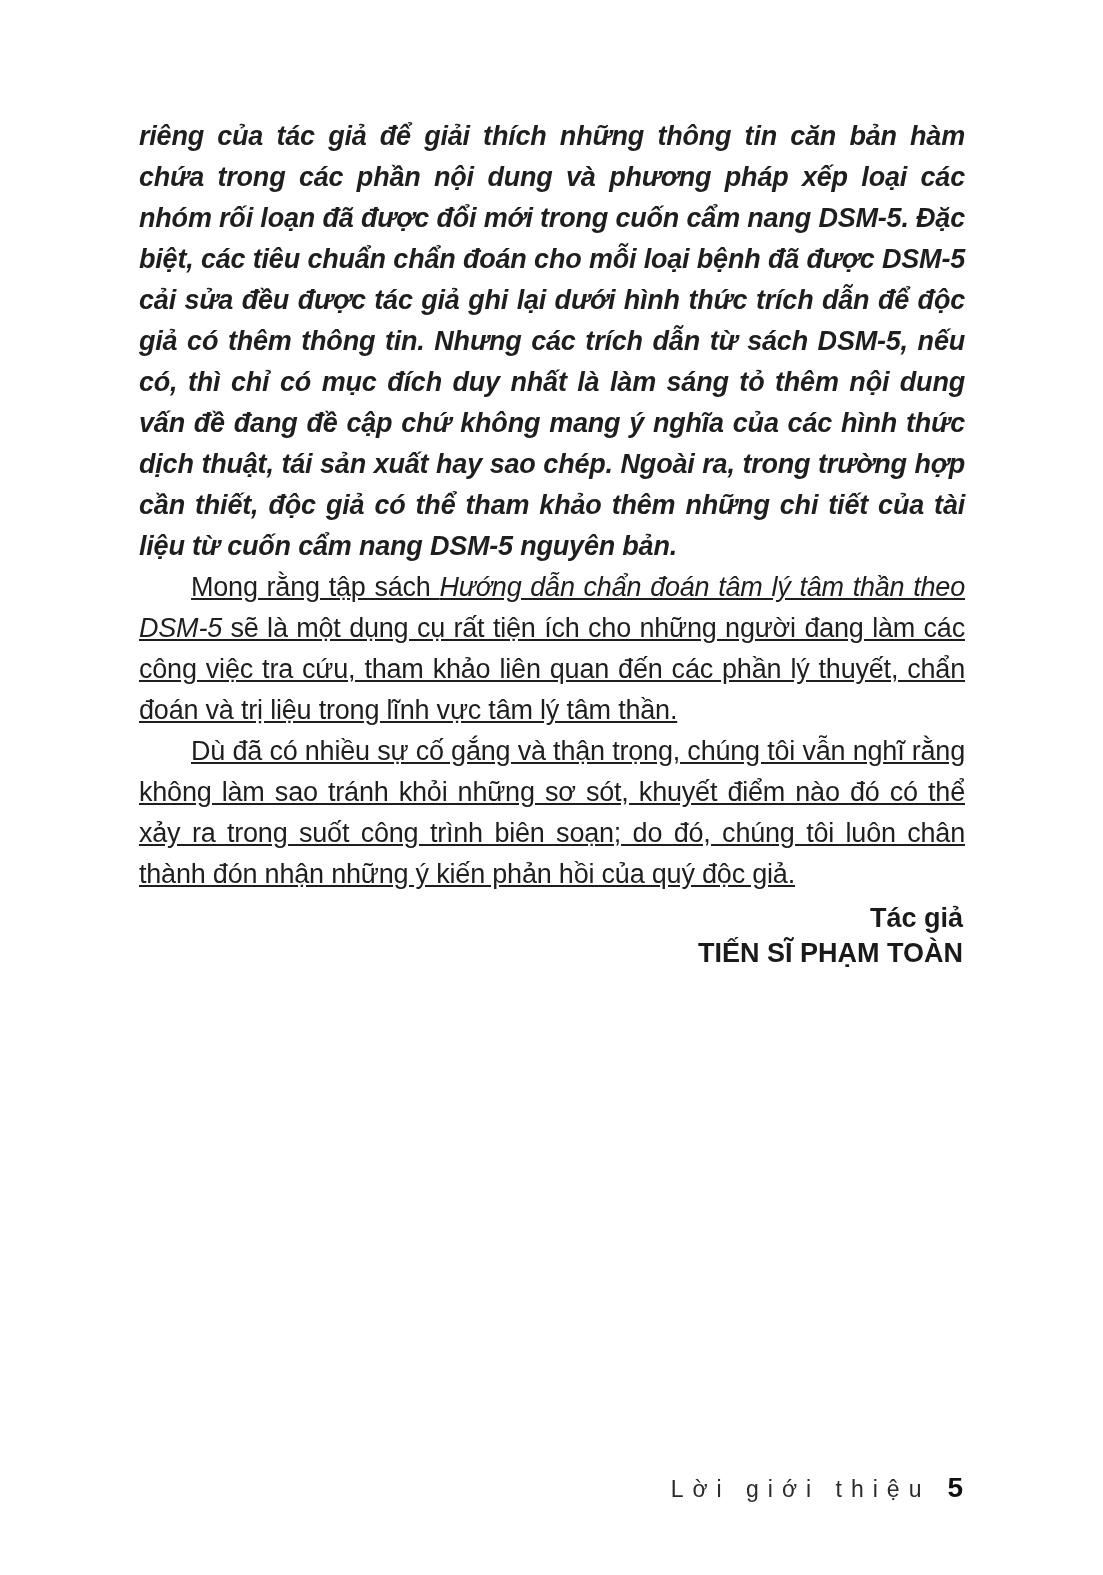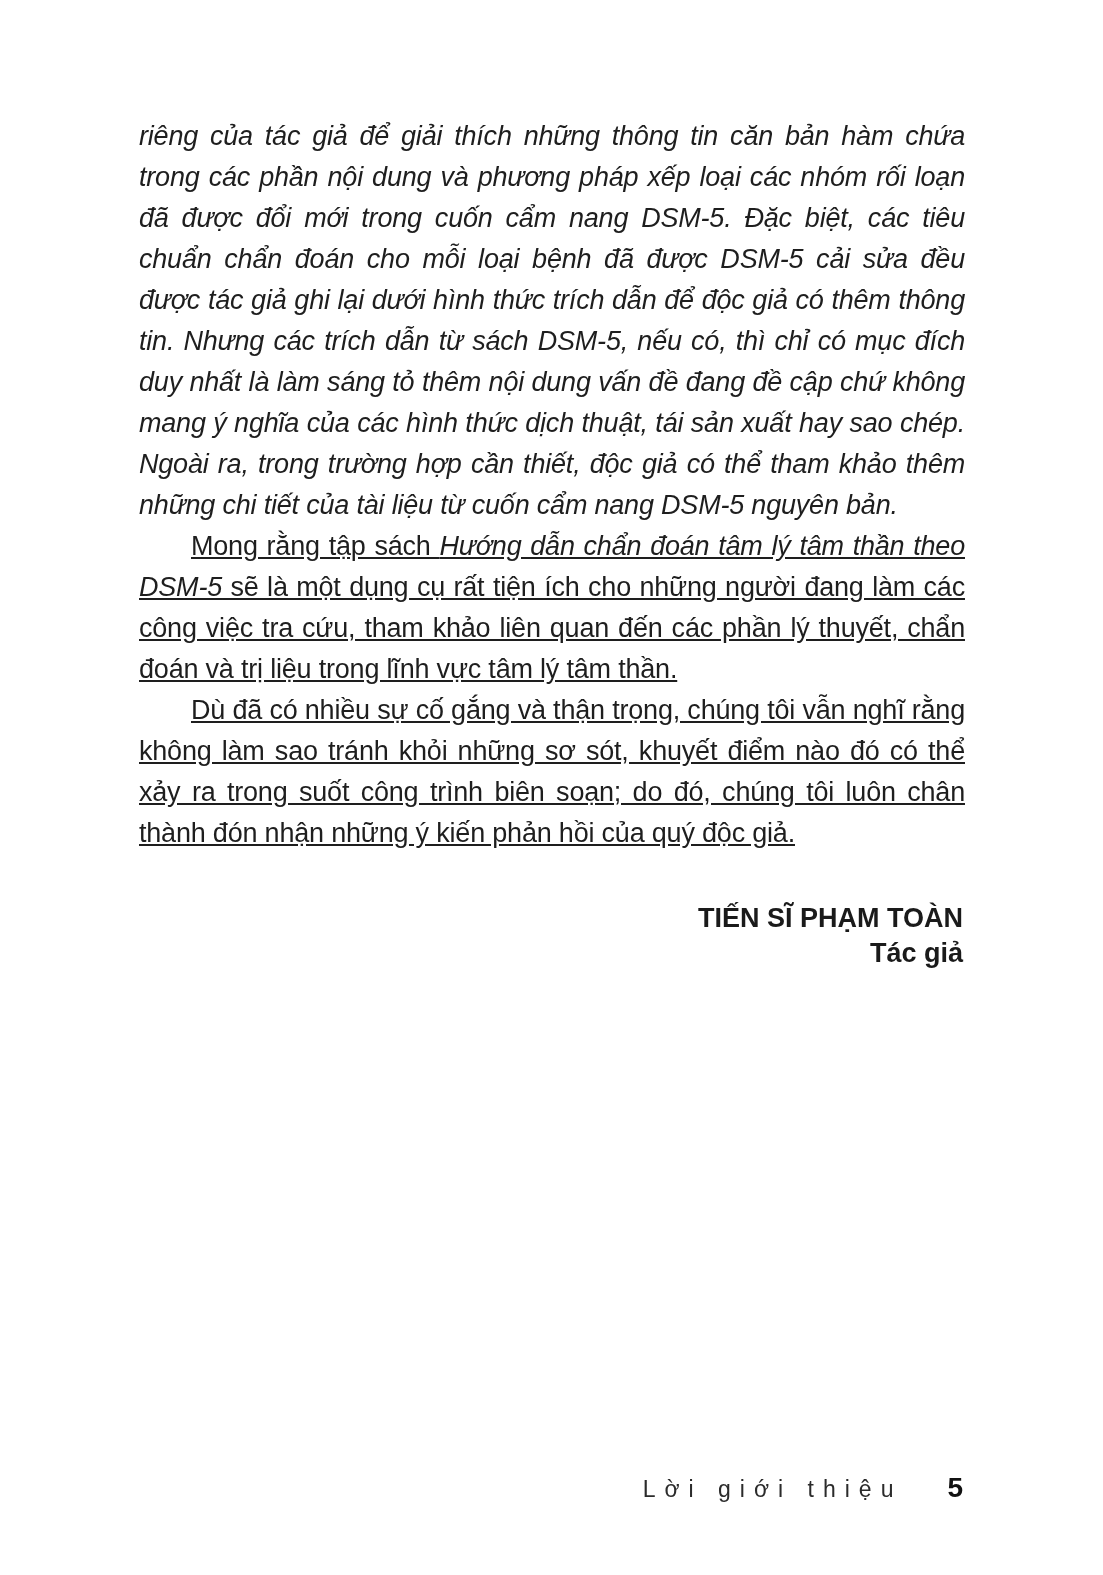--- a/index.html
+++ b/index.html
@@ -22,41 +22,40 @@
     left: 139px;
     top: 116px;
     width: 826px;
     font-size: 27px;
     line-height: 41px;
     letter-spacing: -0.2px;
     text-align: justify;
     color: #1e1e1e;
   }
   .para { text-align: justify; }
-  .para.italic { font-style: italic; }
+  .para.italic { font-style: italic; font-weight: bold; }
   .para.indent { text-indent: 52px; text-decoration: underline; }
   .book-title { font-style: italic; }
   .signature {
     position: absolute;
     right: 140px;
     top: 901px;
     text-align: right;
     font-weight: bold;
     font-size: 27px;
     line-height: 35px;
     color: #1a1a1a;
   }
   .footer {
     position: absolute;
     right: 140px;
     top: 1472px;
     display: flex;
     align-items: baseline;
     white-space: nowrap;
-    gap: 28px;
   }
   .footer-section {
     font-size: 23px;
     letter-spacing: 9px;
     margin-right: -9px; 
     color: #2b2b2b;
     font-weight: normal;
   }
   .footer-pagenum {
     font-size: 28px;
@@ -74,22 +73,22 @@
 
     <p class="para italic">riêng của tác giả để giải thích những thông tin căn bản hàm chứa trong các phần nội dung và phương pháp xếp loại các nhóm rối loạn đã được đổi mới trong cuốn cẩm nang DSM-5. Đặc biệt, các tiêu chuẩn chẩn đoán cho mỗi loại bệnh đã được DSM-5 cải sửa đều được tác giả ghi lại dưới hình thức trích dẫn để độc giả có thêm thông tin. Nhưng các trích dẫn từ sách DSM-5, nếu có, thì chỉ có mục đích duy nhất là làm sáng tỏ thêm nội dung vấn đề đang đề cập chứ không mang ý nghĩa của các hình thức dịch thuật, tái sản xuất hay sao chép. Ngoài ra, trong trường hợp cần thiết, độc giả có thể tham khảo thêm những chi tiết của tài liệu từ cuốn cẩm nang DSM-5 nguyên bản.</p>
 
     <p class="para indent"><span>Mong rằng tập sách </span><span class="book-title">Hướng dẫn chẩn đoán tâm lý tâm thần theo DSM-5</span><span> sẽ là một dụng cụ rất tiện ích cho những người đang làm các công việc tra cứu, tham khảo liên quan đến các phần lý thuyết, chẩn đoán và trị liệu trong lĩnh vực tâm lý tâm thần.</span></p>
 
     <p class="para indent">Dù đã có nhiều sự cố gắng và thận trọng, chúng tôi vẫn nghĩ rằng không làm sao tránh khỏi những sơ sót, khuyết điểm nào đó có thể xảy ra trong suốt công trình biên soạn; do đó, chúng tôi luôn chân thành đón nhận những ý kiến phản hồi của quý độc giả.</p>
 
   </div>
 
   <div class="signature">
+    <div>Tác giả</div>
     <div>TIẾN SĨ PHẠM TOÀN</div>
-    <div>Tác giả</div>
   </div>
 
   <div class="footer">
     <span class="footer-section">Lời giới thiệu</span>
     <span class="footer-pagenum">5</span>
   </div>
 
 </div>
 
 </body></html>

